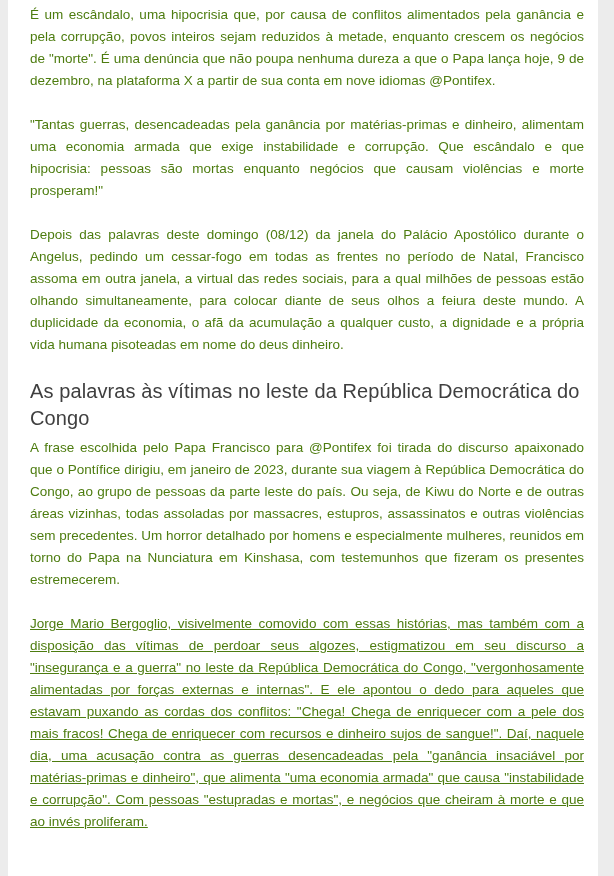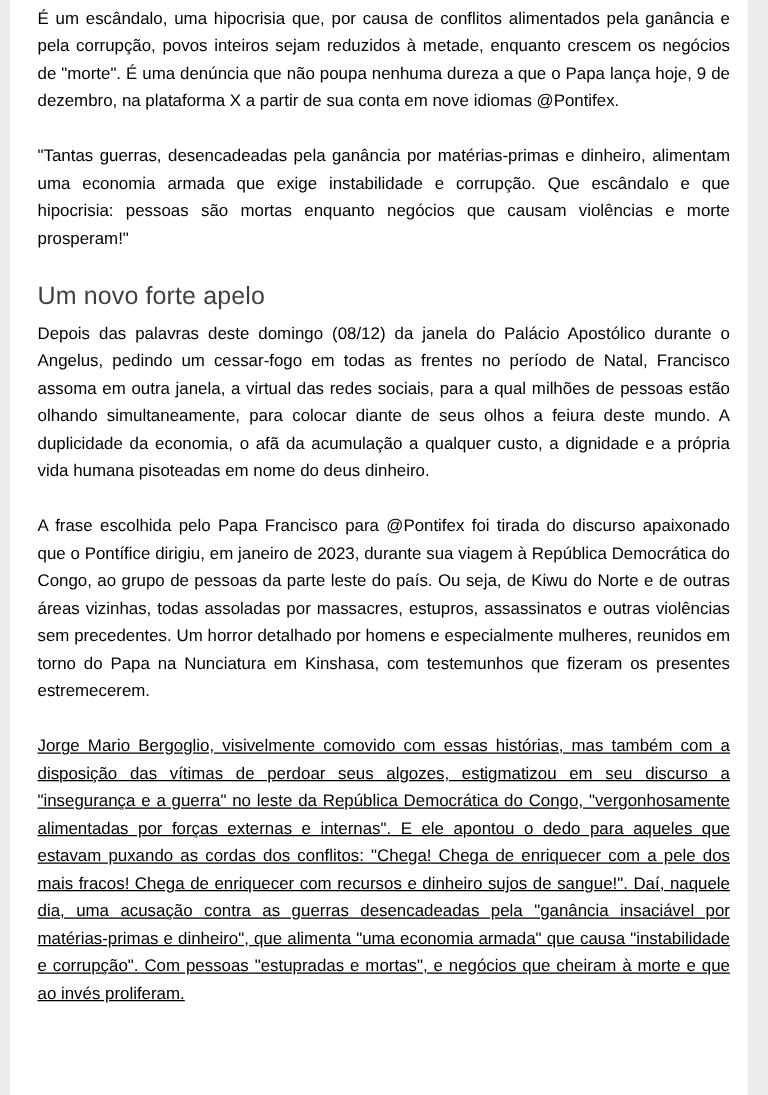--- a/index.html
+++ b/index.html
@@ -18,21 +18,21 @@
     margin-left: 8px;
     width: 590px;
     height: 876px;
     background: #ffffff;
     padding: 4px 14px 10px 22px;
   }
   .article-column p {
     margin: 0 0 22px 0;
     font-size: 13.5px;
     line-height: 22px;
-    color: #000000;
+    color: #4d7c0f;
     text-align: justify;
   }
   .article-column p:last-child {
     margin-bottom: 0;
     text-decoration: underline;
   }
   .article-column h2 {
     margin: 14px 0 5px 0;
     font-size: 20px;
     line-height: 27px;
@@ -44,22 +44,22 @@
 </style>
 </head>
 <body>
 
 <div class="article-column">
 
   <p>É um escândalo, uma hipocrisia que, por causa de conflitos alimentados pela ganância e pela corrupção, povos inteiros sejam reduzidos à metade, enquanto crescem os negócios de "morte". É uma denúncia que não poupa nenhuma dureza a que o Papa lança hoje, 9 de dezembro, na plataforma X a partir de sua conta em nove idiomas @Pontifex.</p>
 
   <p>"Tantas guerras, desencadeadas pela ganância por matérias-primas e dinheiro, alimentam uma economia armada que exige instabilidade e corrupção. Que escândalo e que hipocrisia: pessoas são mortas enquanto negócios que causam violências e morte prosperam!"</p>
 
-  <h2>Um novo forte apelo</h2>
 
   <p>Depois das palavras deste domingo (08/12) da janela do Palácio Apostólico durante o Angelus, pedindo um cessar-fogo em todas as frentes no período de Natal, Francisco assoma em outra janela, a virtual das redes sociais, para a qual milhões de pessoas estão olhando simultaneamente, para colocar diante de seus olhos a feiura deste mundo. A duplicidade da economia, o afã da acumulação a qualquer custo, a dignidade e a própria vida humana pisoteadas em nome do deus dinheiro.</p>
 
+  <h2>As palavras às vítimas no leste da República Democrática do Congo</h2>
 
   <p>A frase escolhida pelo Papa Francisco para @Pontifex foi tirada do discurso apaixonado que o Pontífice dirigiu, em janeiro de 2023, durante sua viagem à República Democrática do Congo, ao grupo de pessoas da parte leste do país. Ou seja, de Kiwu do Norte e de outras áreas vizinhas, todas assoladas por massacres, estupros, assassinatos e outras violências sem precedentes. Um horror detalhado por homens e especialmente mulheres, reunidos em torno do Papa na Nunciatura em Kinshasa, com testemunhos que fizeram os presentes estremecerem.</p>
 
   <p>Jorge Mario Bergoglio, visivelmente comovido com essas histórias, mas também com a disposição das vítimas de perdoar seus algozes, estigmatizou em seu discurso a "insegurança e a guerra" no leste da República Democrática do Congo, "vergonhosamente alimentadas por forças externas e internas". E ele apontou o dedo para aqueles que estavam puxando as cordas dos conflitos: "Chega! Chega de enriquecer com a pele dos mais fracos! Chega de enriquecer com recursos e dinheiro sujos de sangue!". Daí, naquele dia, uma acusação contra as guerras desencadeadas pela "ganância insaciável por matérias-primas e dinheiro", que alimenta "uma economia armada" que causa "instabilidade e corrupção". Com pessoas "estupradas e mortas", e negócios que cheiram à morte e que ao invés proliferam.</p>
 
 </div>
 
 </body></html>

